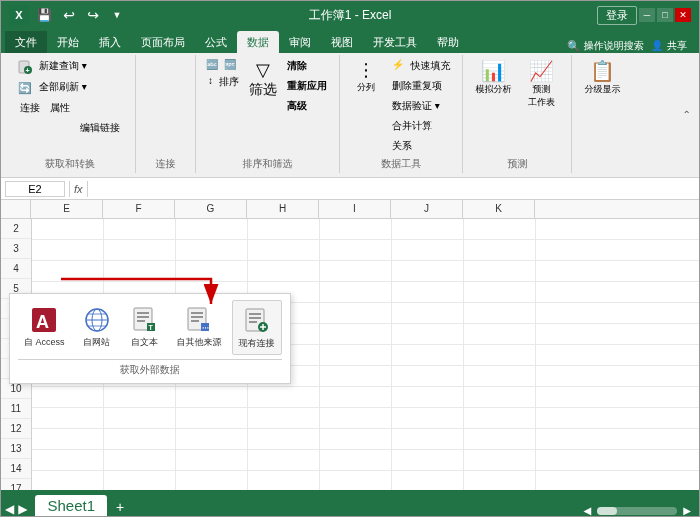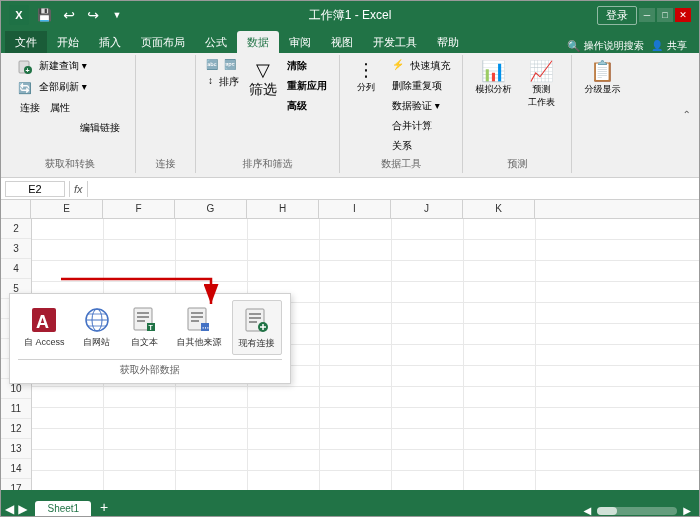--- a/index.html
+++ b/index.html
@@ -74,21 +74,21 @@
     .dropdown-panel {
       position: absolute; top: 115px; left: 8px; background: white; border: 1px solid #d0d0d0; box-shadow: 2px 2px 6px rgba(0,0,0,0.15); z-index: 100; padding: 6px 8px; min-width: 240px;
     }
     .dropdown-items { display: flex; gap: 4px; align-items: flex-start; }
     .dropdown-item {
       display: flex; flex-direction: column; align-items: center; cursor: pointer; padding: 4px 6px; border-radius: 2px; min-width: 44px;
     }
     .dropdown-item-icon { width: 32px; height: 32px; display: flex; align-items: center; justify-content: center; font-size: 18px; }
     .dropdown-item-label { font-size: 9px; text-align: center; color: #333; white-space: nowrap; }
     .dropdown-label { font-size: 10px; color: #666; text-align: center; margin-top: 4px; border-top: 1px solid #d0d0d0; padding-top: 3px; }
-    .sheet-tab { padding: 2px 12px; background: white; border-top-left-radius: 3px; border-top-right-radius: 3px; font-size: 10px; color: #217346; cursor: pointer; }
+    .sheet-tab { padding: 2px 12px; background: white; border-top-left-radius: 3px; border-top-right-radius: 3px; font-size: 15px; color: #217346; cursor: pointer; }
     .sheet-add { width: 18px; height: 18px; display: flex; align-items: center; justify-content: center; color: white; font-size: 14px; cursor: pointer; }
 
     .window-outer { width: 700px; height: 517px; display: flex; flex-direction: column; border: 1px solid #999; }
 
     
     .title-login { font-size: 11px; color: white; border: 1px solid rgba(255,255,255,0.5); padding: 1px 8px; border-radius: 2px; cursor: pointer; }
 
     
     .main-area { position: relative; flex: 1; display: flex; flex-direction: column; overflow: hidden; }
   </style>

